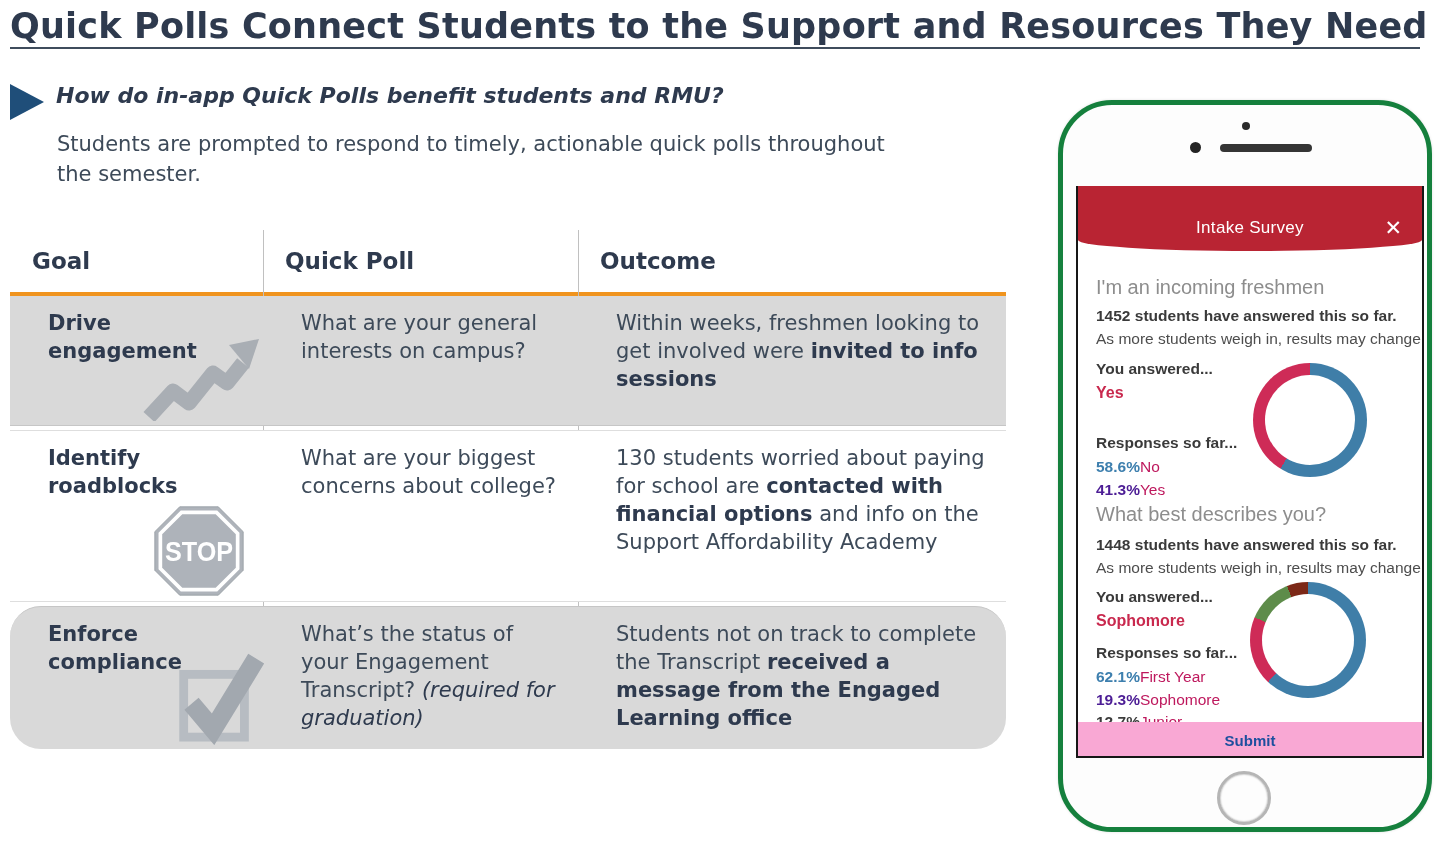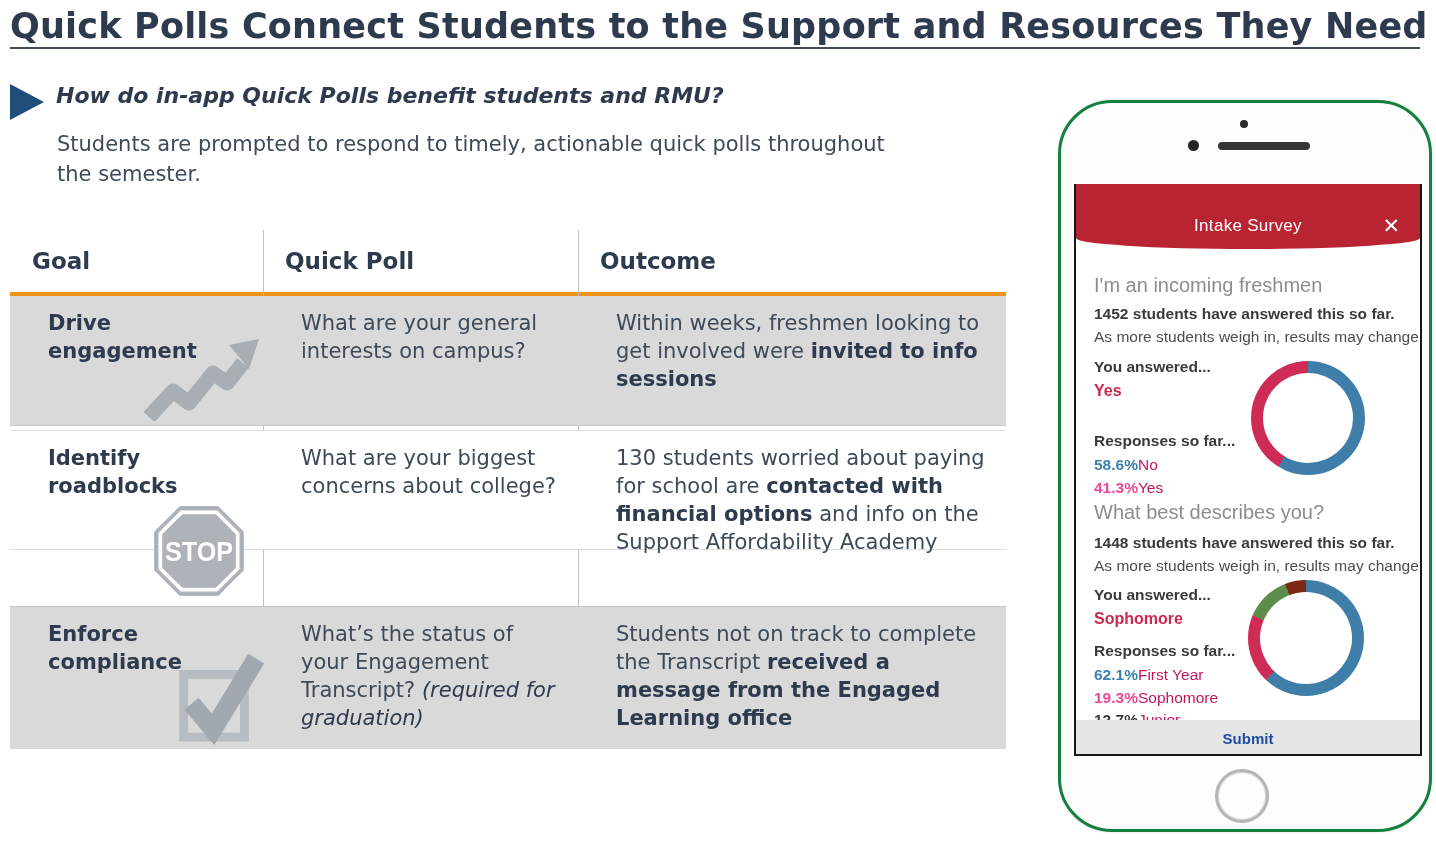--- a/index.html
+++ b/index.html
@@ -18,62 +18,62 @@
   .intro { position:absolute; left:57px; top:130px; width:830px; font-size:21px; line-height:1.42; color:#3d4a59; }
 
   .ptable { position:absolute; left:10px; top:230px; width:996px; height:519px; }
   .ptable .vline { position:absolute; top:0; width:1px; height:519px; background:#c0c0c0; }
   .ptable .vline.v1 { left:253px; } .ptable .vline.v2 { left:568px; }
   .ptable .orange-bar { position:absolute; left:0; top:62px; width:996px; height:4px; }
   .thead { position:absolute; left:0; top:0; width:996px; height:62px; display:grid; grid-template-columns:253px 315px 428px; }
   .thead .th { padding:18px 0 0 22px; font-size:23px; font-weight:bold; color:#2e3a4e; }
   .trow { position:absolute; left:0; width:996px; display:grid; grid-template-columns:253px 315px 428px; }
   .trow.r1 { top:66px;  height:130px; background:#d9d9d9; border-bottom:1px solid #c6c6c6; }
-  .trow.r2 { top:200px; height:120px; background:#fff; border-top:1px solid #dedede; border-bottom:1px solid #dedede; }
-  .trow.r3 { top:376px; height:143px; background:#d9d9d9; border-top:1px solid #c6c6c6; }
+  .trow.r2 { top:200px; height:172px; background:#fff; border-top:1px solid #dedede; border-bottom:1px solid #dedede; }
+  .trow.r3 { top:376px; height:143px; background:#d9d9d9; border-top:1px solid #c6c6c6;border-radius:31px; }
   .cell { position:relative; padding:14px 20px 0 38px; font-size:21px; line-height:1.33; color:#3d4a59; }
   .goal-label { font-weight:bold; color:#2e3a4e; width:175px; }
   .cell b { color:#2e3a4e; }
   .poll-note { font-weight:normal; font-style:italic; color:#2e3a4e; }
   .gicon { position:absolute; }
   .gicon.trend { right:4px; bottom:4px; }
   .gicon.stop  { left:143px; top:74px; }
   .gicon.check { left:158px; top:34px; }
 
   
   .phone { position:absolute; left:1058px; top:100px; width:374px; height:732px; background:#fdfdfd;
-           border:3px solid #15803d; border-radius:54px; box-shadow:0 0 3px rgba(0,0,0,.12); }
+           border:5px solid #15803d; border-radius:54px; box-shadow:0 0 3px rgba(0,0,0,.12); }
   .dot-top { position:absolute; left:179px; top:17px; width:8px; height:8px; border-radius:50%; background:#2a2a2a; }
   .cam     { position:absolute; left:127px; top:37px; width:11px; height:11px; border-radius:50%; background:#232323; }
   .speaker { position:absolute; left:157px; top:39px; width:92px; height:8px; border-radius:4px; background:#353535; }
   .screen  { position:absolute; left:13px; top:81px; width:348px; height:572px; background:#fff;
              border:2px solid #161616; border-top:none; overflow:hidden; }
 
   .app-header { position:absolute; left:0; top:0; width:100%; height:65px; background:#b92433;
                 border-radius:0 0 50% 50% / 0 0 11px 11px; }
   .app-title { position:absolute; left:0; right:0; bottom:13px; text-align:center; color:#fff; font-size:17px;
                font-family:"Liberation Sans", sans-serif; letter-spacing:.3px; }
   .close-x { position:absolute; right:20px; bottom:11px; color:#fff; font-size:21px; font-family:"Liberation Sans", sans-serif; cursor:pointer; }
 
   .scr-txt { position:absolute; left:18px; font-family:"Liberation Sans", sans-serif; white-space:nowrap; }
   .question { font-size:20px; color:#8d8d8d; }
   .stat-bold { font-size:15.5px; font-weight:bold; color:#3a3a3a; }
   .stat-note { font-size:15.5px; color:#4d4d4d; }
   .answer-red { font-size:16px; font-weight:bold; color:#c9294e; }
   .resp-line { font-size:15.5px; }
   .resp-line .pct { font-weight:bold; }
-  .pct-blue { color:#3d7fae; } .pct-red { color:#ec4899; } .pct-dark { color:#3c3c3c; }
+  .pct-blue { color:#3d7fae; } .pct-red { color:#4c1d95; } .pct-dark { color:#3c3c3c; }
   .resp-label { color:#be185d; }
 
   .donut { position:absolute; border-radius:50%; }
   .donut .hole { position:absolute; left:12px; top:12px; right:12px; bottom:12px; background:#fff; border-radius:50%; }
   .donut.d1 { left:175px; top:177px; width:114px; height:114px; }
   .donut.d2 { left:172px; top:396px; width:116px; height:116px; }
 
-  .submit-btn { position:absolute; left:0; top:536px; width:100%; height:36px; background:#e5e5e5;
+  .submit-btn { position:absolute; left:0; top:536px; width:100%; height:36px; background:#f9a8d4;
                 font-family:"Liberation Sans", sans-serif; font-size:15px; font-weight:bold; color:#1d4f9e;
                 display:flex; align-items:center; justify-content:center; cursor:pointer; }
   .home-btn { position:absolute; left:154px; top:666px; width:54px; height:54px; border-radius:50%;
               border:3px solid #b5b5b5; box-shadow:inset 0 0 2px #888; background:#fdfdfd; cursor:pointer; }
 </style>
 </head>
 <body>
 
 <div class="page">
 

